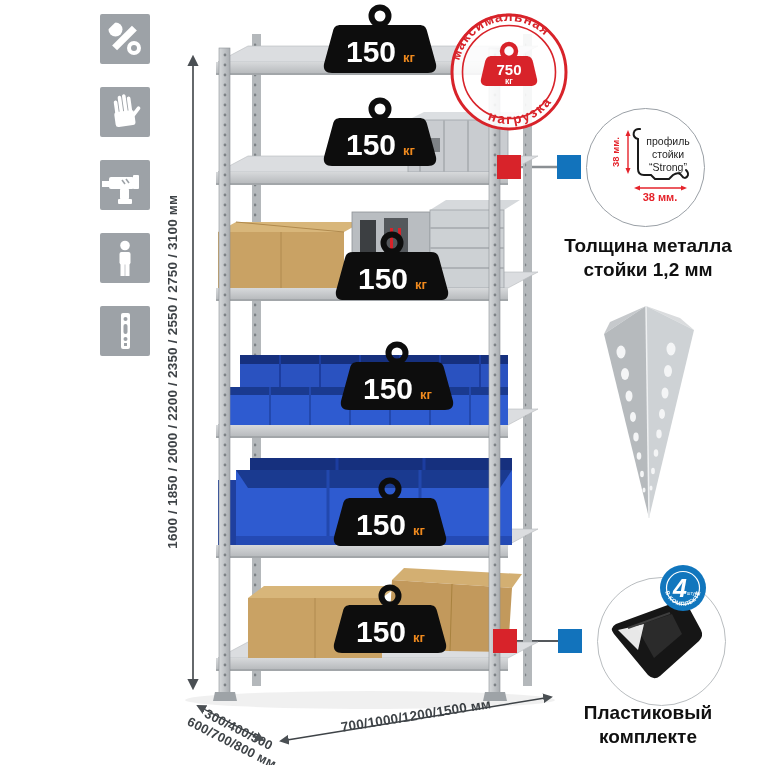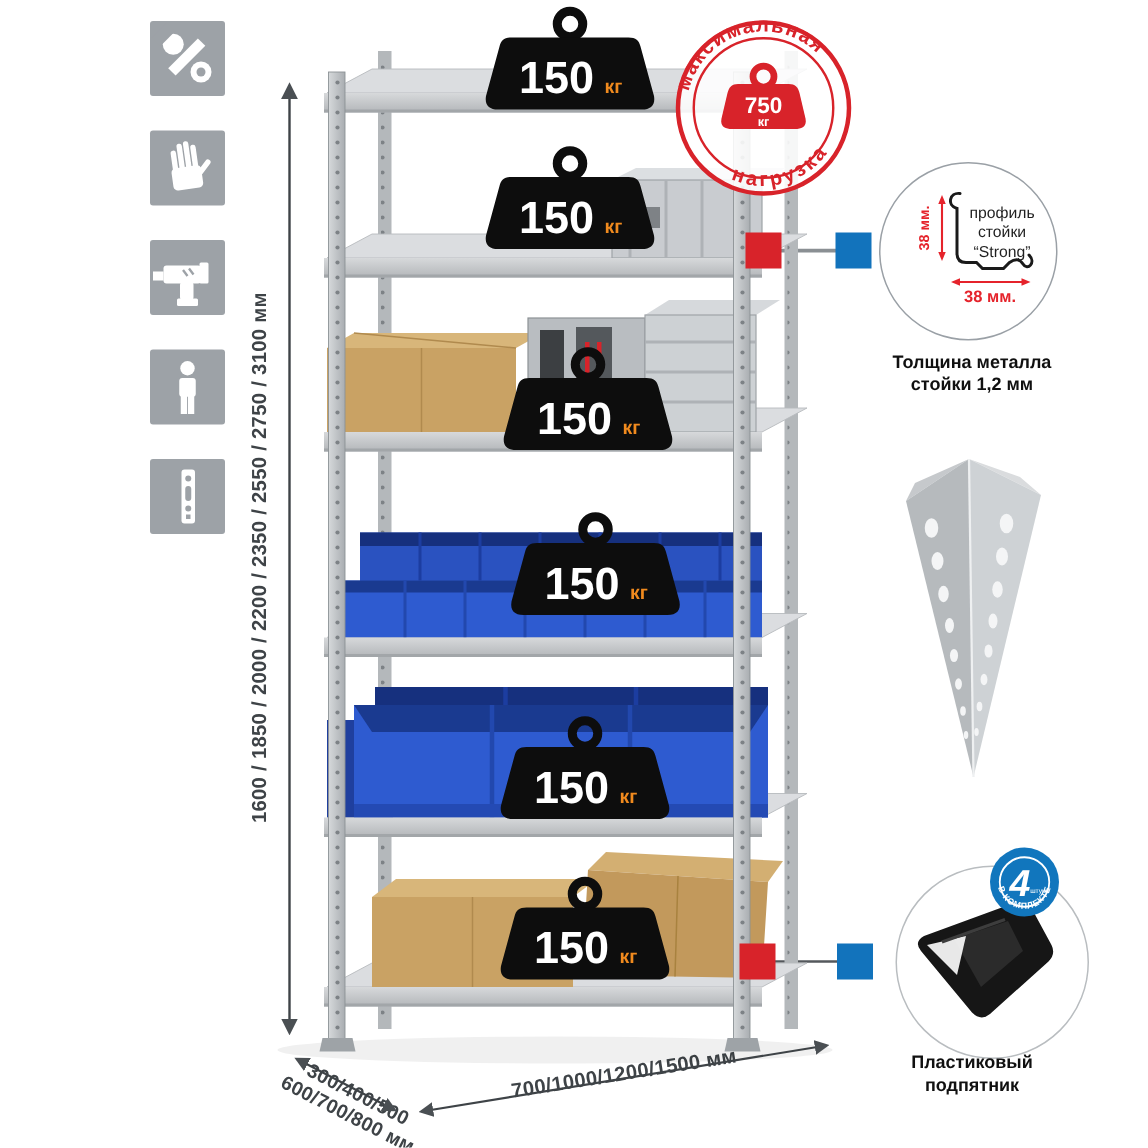--- a/index.html
+++ b/index.html
@@ -15,21 +15,21 @@
   #depth-dim-text{left:130px;top:722px;width:210px;transform:rotate(27deg);transform-origin:center;font-size:13px;}
   #width-dim-text{left:296px;top:708px;width:240px;transform:rotate(-9deg);transform-origin:center;}
   
   .weight{position:absolute;width:130px;height:78px;z-index:3;}
   
   .sq{position:absolute;width:24px;height:24px;z-index:4;}
   .sq-red{background:#d8232a;}
   .sq-blue{background:#1273bc;}
   
   .detail-circle{position:absolute;background:#fff;border:1.5px solid #9aa0a6;border-radius:50%;z-index:2;}
-  .caption{position:absolute;color:#101010;font-weight:600;font-size:12px;line-height:1.25;
+  .caption{position:absolute;color:#101010;font-weight:600;font-size:19px;line-height:1.25;
            text-align:center;white-space:pre-line;z-index:2;}
   #stamp{position:absolute;left:443px;top:6px;width:132px;height:132px;z-index:3;}
   #foot-badge{position:absolute;left:659px;top:564px;width:48px;height:48px;z-index:5;}
   svg{display:block;}
 </style>
 </head>
 <body>
 
 <svg class="abs" style="left:0;top:0;z-index:1" width="765" height="765" viewBox="0 0 765 765">
   <defs>
@@ -392,13 +392,13 @@
     <circle cx="24" cy="24" r="16.5" fill="none" stroke="#ffffff" stroke-width="1.2"></circle>
     <text x="21" y="33" text-anchor="middle" font-size="25" font-weight="bold" font-style="italic" fill="#ffffff">4</text>
     <text x="34" y="31" text-anchor="middle" font-size="4.5" fill="#ffffff">штуки</text>
     <path id="badgeArc" d="M 6.5,28 A 18,18 0 0 0 41.5,28" fill="none"></path>
     <text font-size="5.8" font-weight="bold" fill="#ffffff" letter-spacing="0.6" style="text-transform:uppercase">
       <textPath href="#badgeArc" startOffset="50%" text-anchor="middle">в комплекте</textPath>
     </text>
   </svg>
 </div>
 <div class="caption" style="left:564px;top:701px;width:168px">Пластиковый
-подпятник</div>
+комплекте</div>
 
 </body></html>

